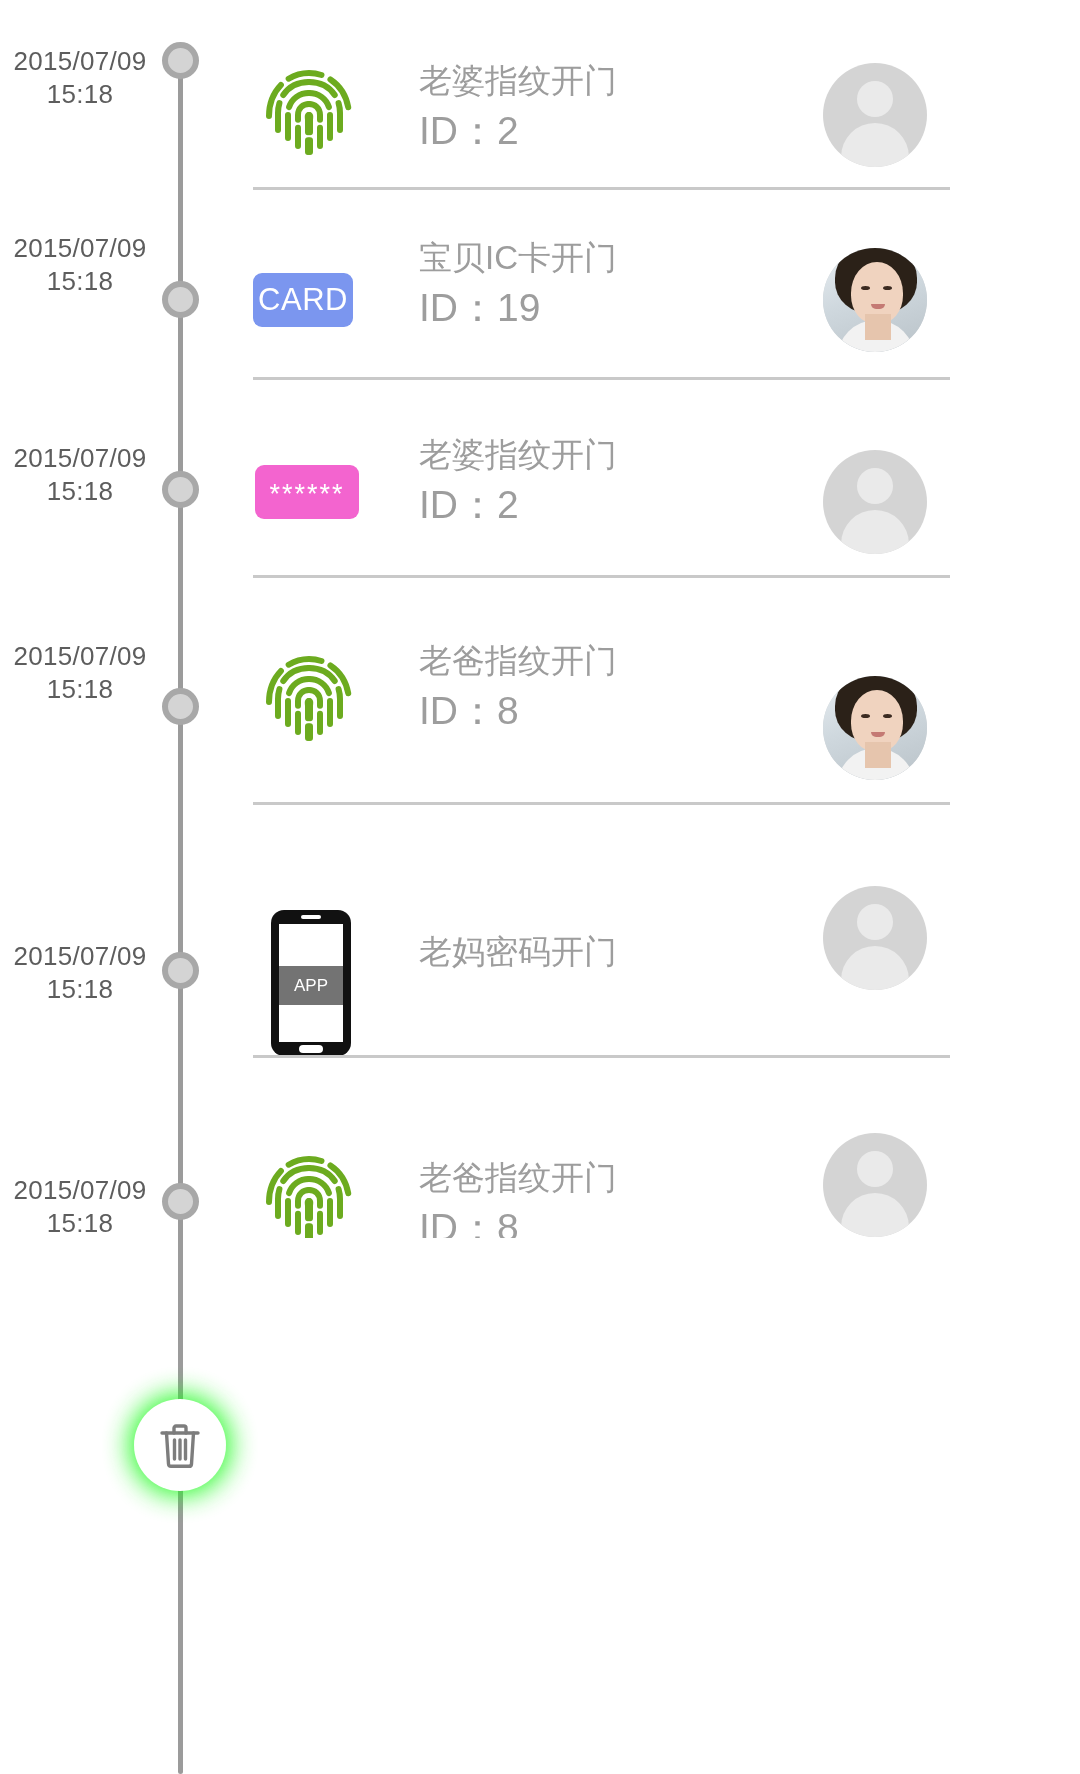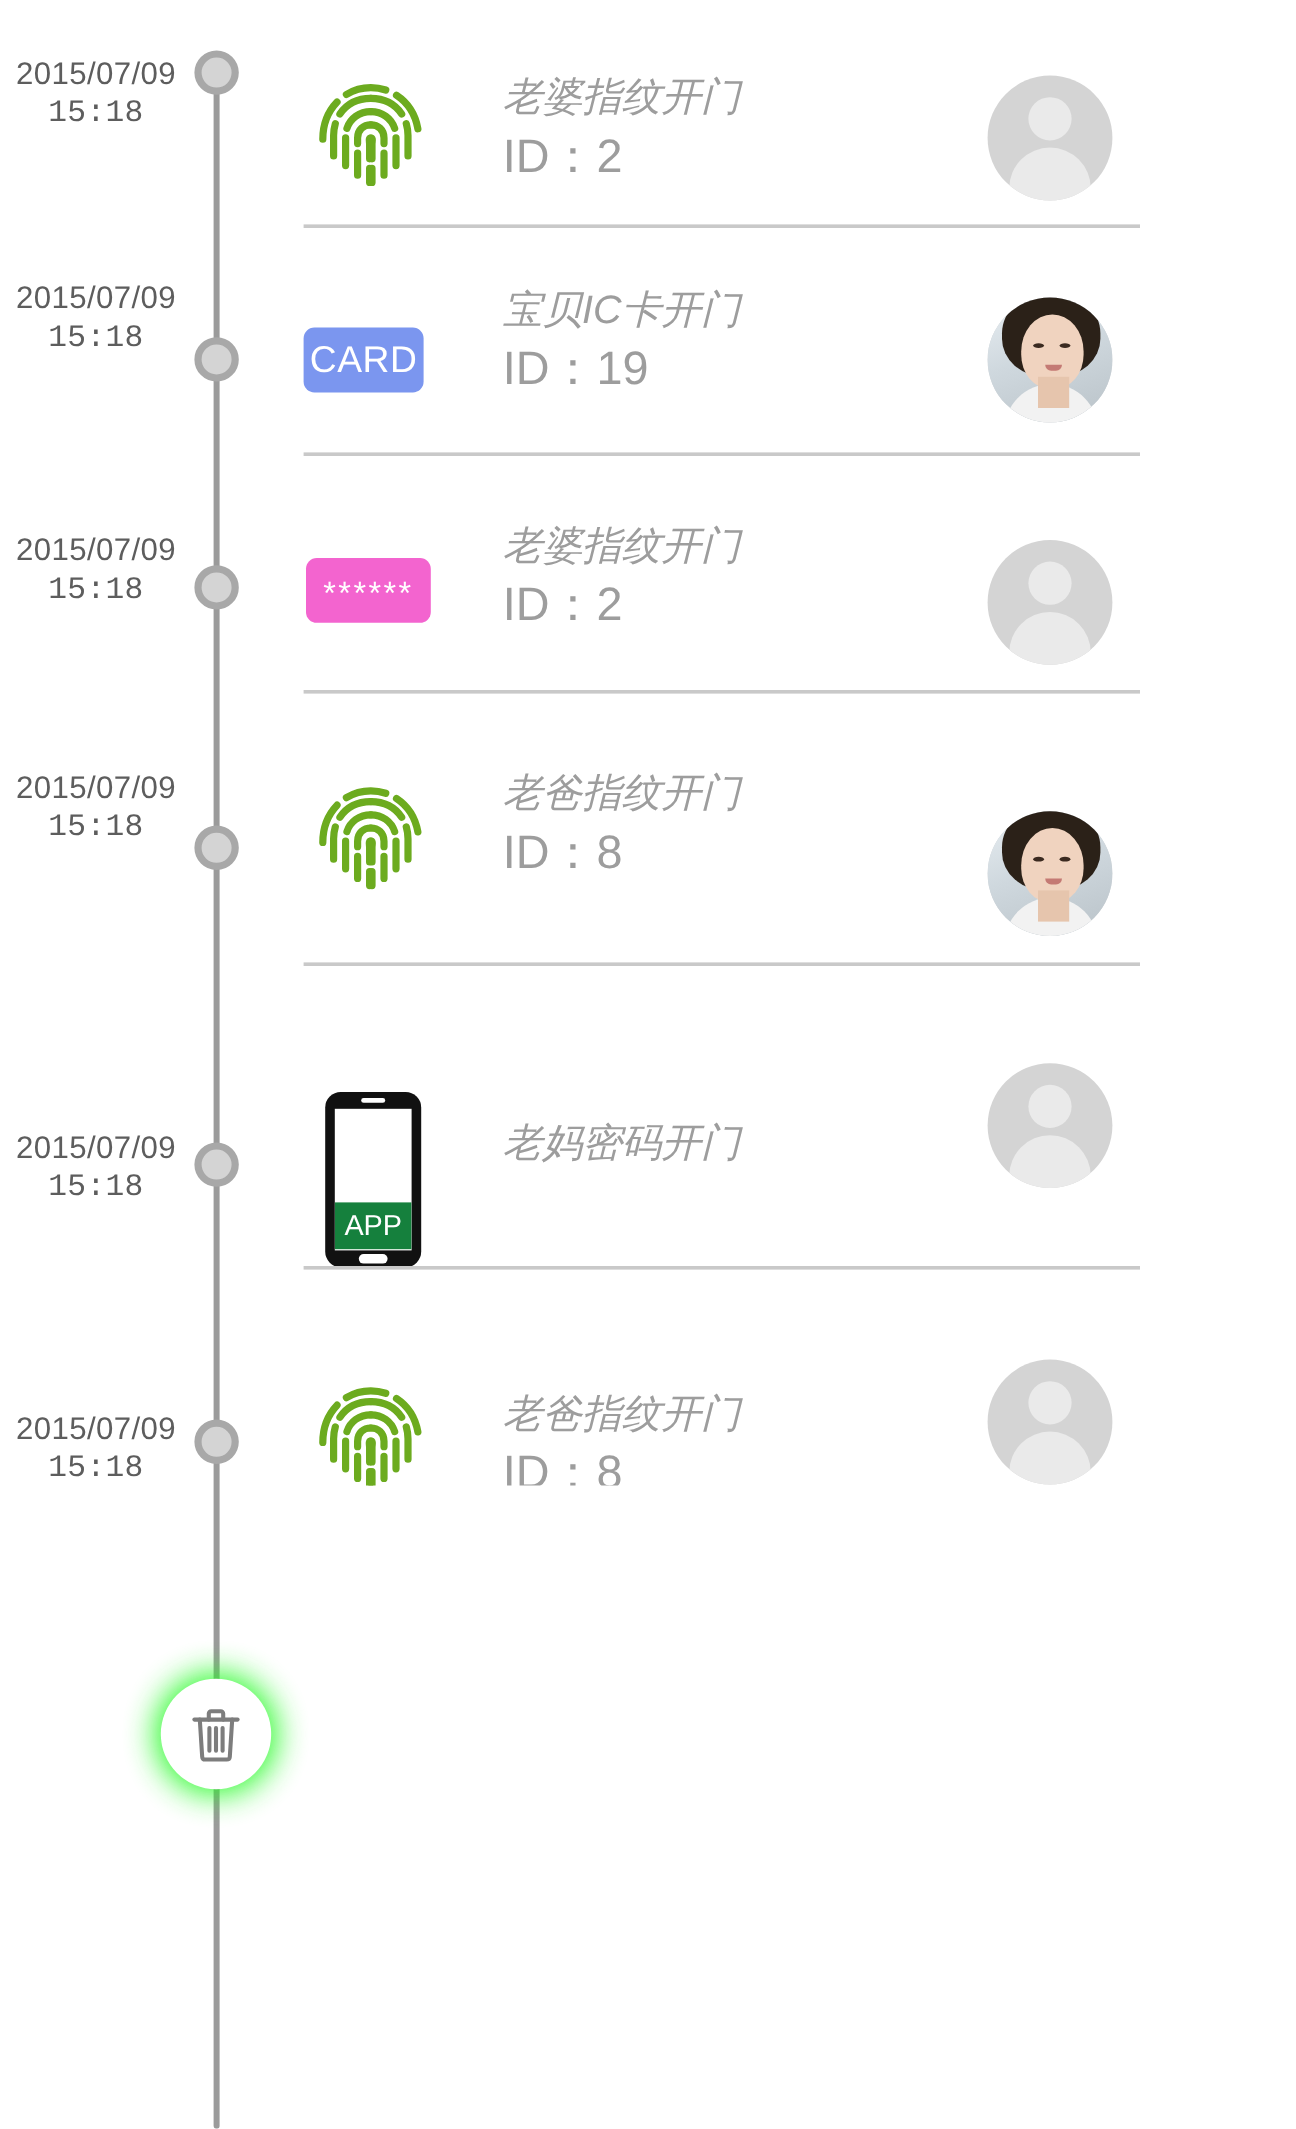--- a/index.html
+++ b/index.html
@@ -46,21 +46,21 @@
   .date {
     position: absolute;
     left: 10px;
     width: 140px;
     text-align: center;
     color: #5d5d5d;
     font-size: 26px;
     line-height: 33px;
     letter-spacing: 0.3px;
   }
-  .date .d2 { display: block; font-family: Liberation Mono, monospace; }
+  .date .d2 { display: block; }
 
   
   .node {
     position: absolute;
     left: 162px;
     width: 37px;
     height: 37px;
     border-radius: 50%;
     background: #d4d4d4;
     border: 6px solid #a8a8a8;
@@ -79,21 +79,20 @@
   .txt {
     position: absolute;
     left: 419px;
     width: 420px;
     color: #9d9d9d;
   }
   .txt .title {
     font-size: 33px;
     line-height: 50px;
     white-space: nowrap;
-    font-style: italic;
   }
   .txt .idline {
     font-size: 39px;
     line-height: 50px;
     white-space: nowrap;
   }
 
   
   .icon-slot {
     position: absolute;
@@ -140,27 +139,26 @@
   .phone .screen {
     width: 100%; height: 100%;
     background: #ffffff;
     position: relative;
     overflow: hidden;
   }
   .phone .appband {
     position: absolute;
     left: 0; top: 36%;
     width: 100%; height: 33%;
-    background: #15803d;
+    background: #737373;
     color: #ffffff;
-    font-size: 24px;
+    font-size: 17px;
     line-height: 39px;
     text-align: center;
     letter-spacing: 0px;
-    margin-top: 36px;
   }
   .phone .speaker {
     position: absolute;
     left: 50%; top: 5px;
     transform: translateX(-50%);
     width: 20px; height: 4px;
     background: #ffffff;
     border-radius: 2px;
   }
   .phone .homebtn {

